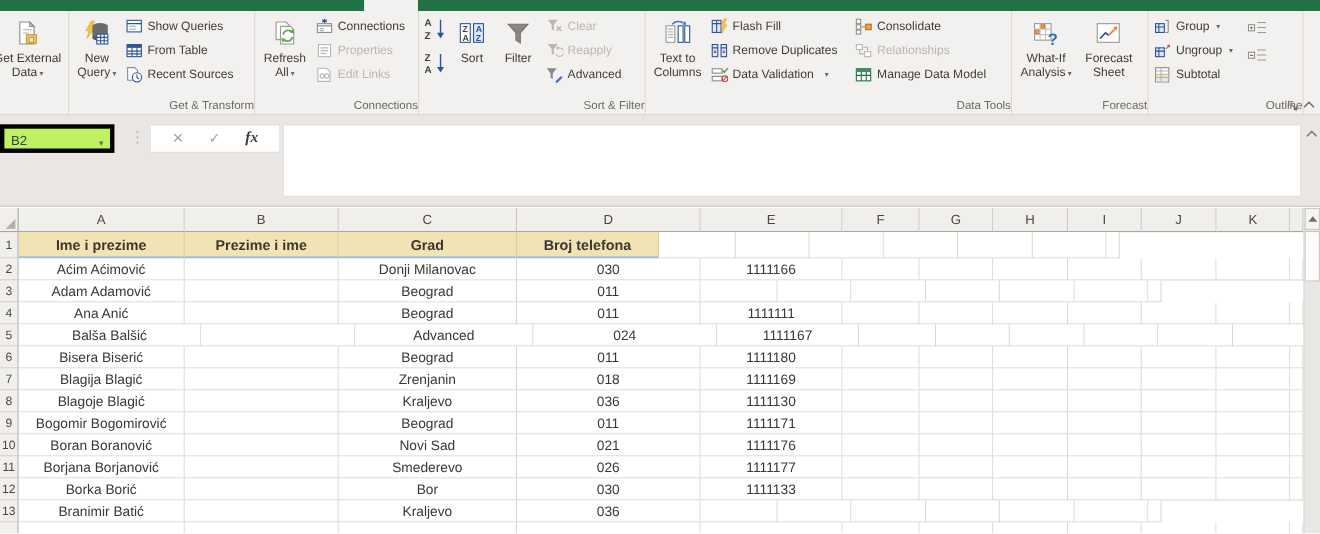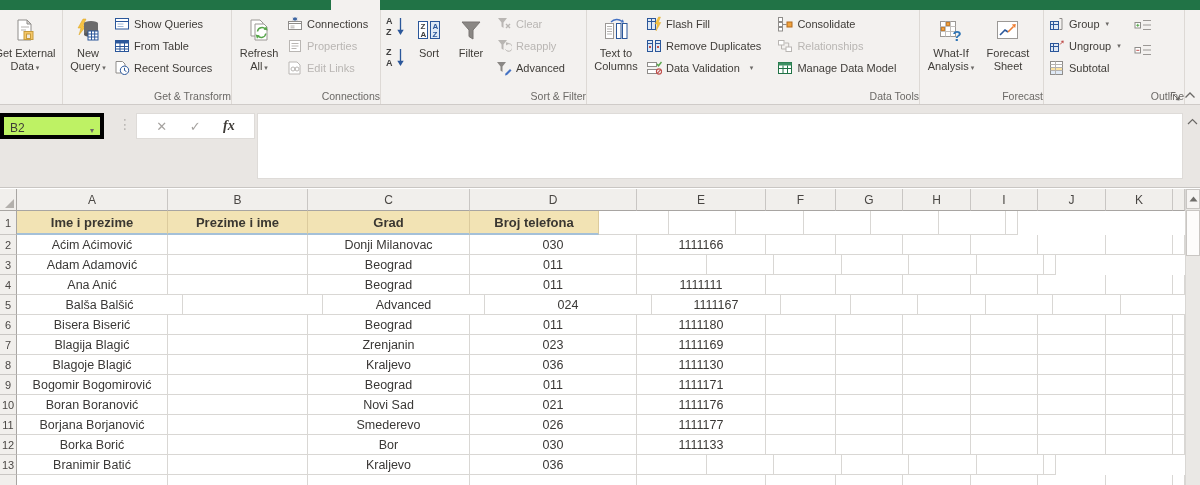--- a/index.html
+++ b/index.html
@@ -567,21 +567,21 @@
       <div class="cell" style="width: 67px; flex: 0 0 auto; height: 20px;"></div>
       <div class="cell" style="width: 68px; flex: 0 0 auto; height: 20px;"></div>
       <div class="cell" style="width: 67px; flex: 0 0 auto; height: 20px;"></div>
       <div class="cell" style="width: 12px; flex: 0 0 auto; height: 20px;"></div>
     </div>
     <div class="grow">
       <div class="rowhead" style="height: 20px;">7</div>
       <div class="cell" style="width: 151px; flex: 0 0 auto; height: 20px;">Blagija Blagić</div>
       <div class="cell" style="width: 140px; flex: 0 0 auto; height: 20px;"></div>
       <div class="cell" style="width: 162px; flex: 0 0 auto; height: 20px;">Zrenjanin</div>
-      <div class="cell" style="width: 167px; flex: 0 0 auto; height: 20px;">023</div>
+      <div class="cell" style="width: 167px; flex: 0 0 auto; height: 20px;">018</div>
       <div class="cell" style="width: 129px; flex: 0 0 auto; height: 20px;">1111169</div>
       <div class="cell" style="width: 70px; flex: 0 0 auto; height: 20px;"></div>
       <div class="cell" style="width: 67px; flex: 0 0 auto; height: 20px;"></div>
       <div class="cell" style="width: 68px; flex: 0 0 auto; height: 20px;"></div>
       <div class="cell" style="width: 67px; flex: 0 0 auto; height: 20px;"></div>
       <div class="cell" style="width: 68px; flex: 0 0 auto; height: 20px;"></div>
       <div class="cell" style="width: 67px; flex: 0 0 auto; height: 20px;"></div>
       <div class="cell" style="width: 12px; flex: 0 0 auto; height: 20px;"></div>
     </div>
     <div class="grow">

